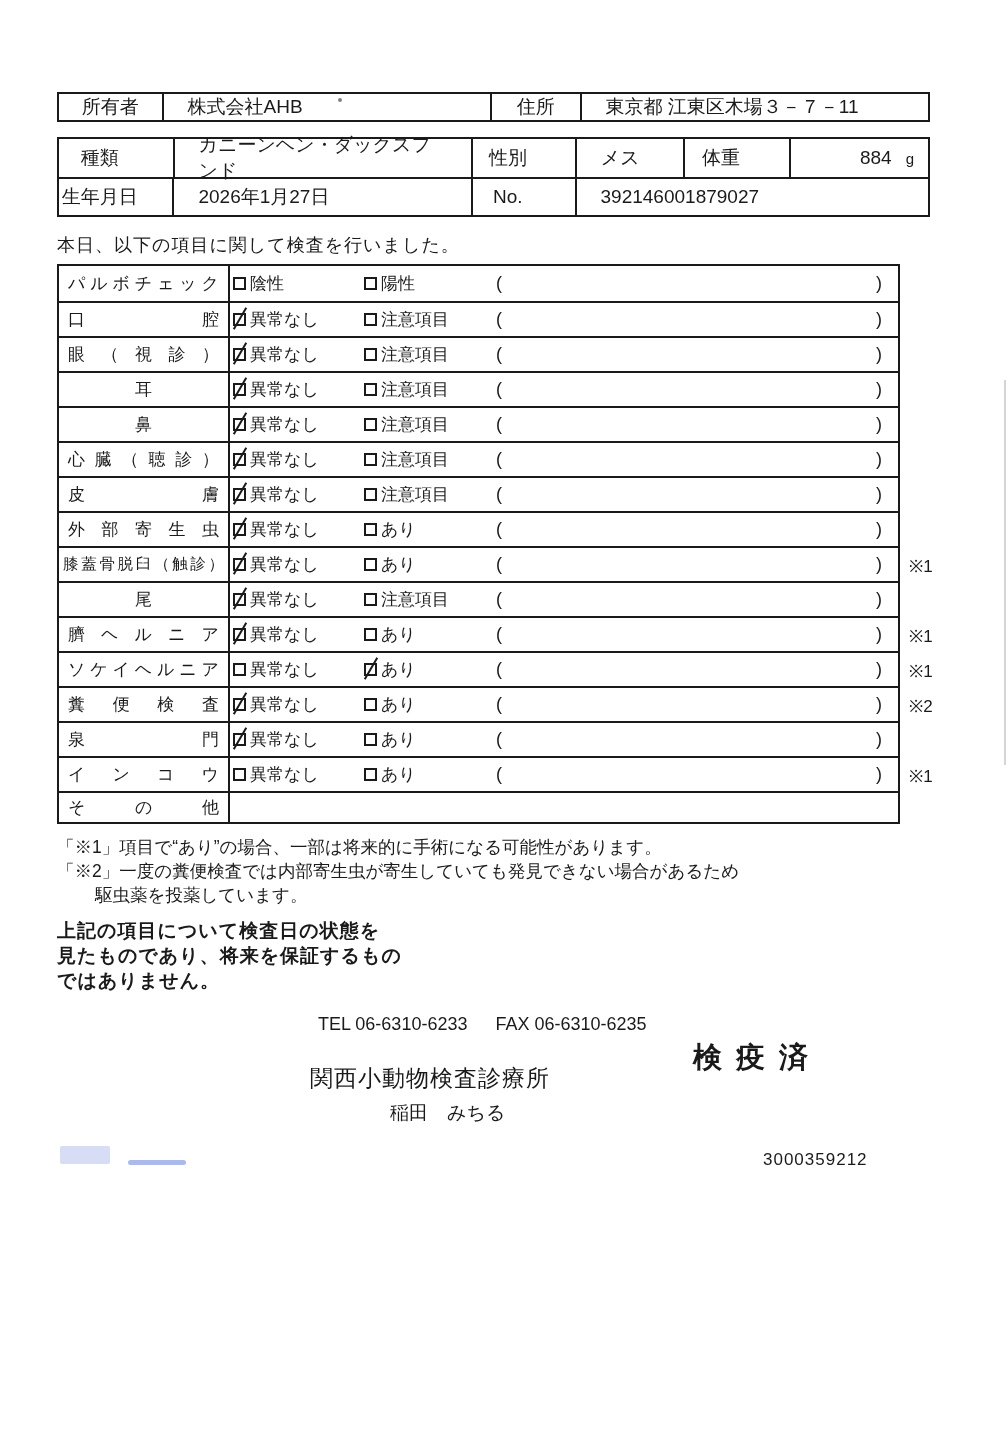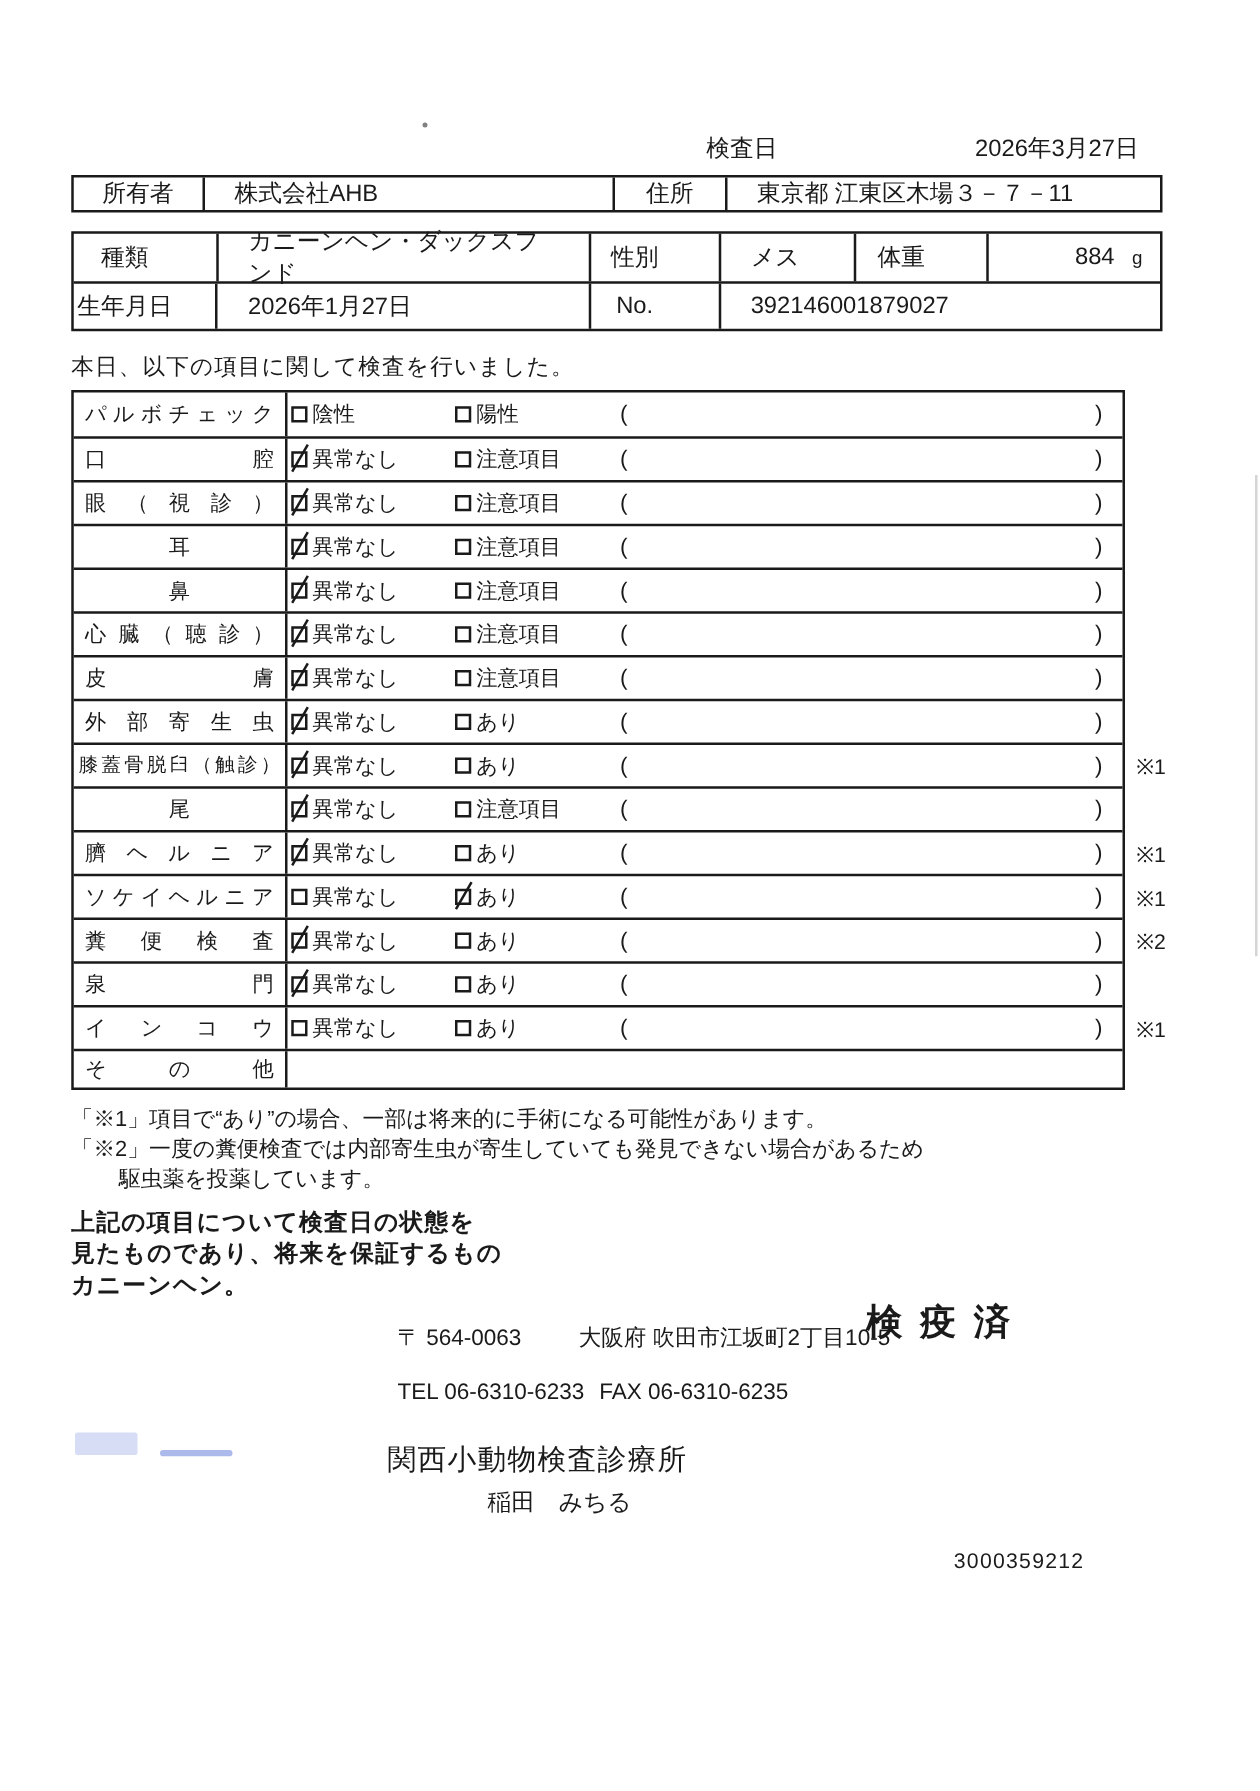--- a/index.html
+++ b/index.html
@@ -81,41 +81,37 @@
   .disclaimer { margin-top:11px; font-size:19px; font-weight:600; line-height:25px; letter-spacing:1px; position:relative; width:420px; }
 
   .stamp {
     position:absolute; left:693px; top:1038px;
     font-size:29px; font-weight:600; letter-spacing:14px; white-space:nowrap;
   }
 
   .footer-line1 { margin-top:17px; margin-left:261px; font-size:18px; display:flex; }
   .footer-line1 .addr { margin-left:46px; }
   .footer-line2 { margin-top:21px; margin-left:261px; font-size:18px; display:flex; }
-  .footer-line2 .fax { margin-left:12px;text-align:right; }
+  .footer-line2 .fax { margin-left:28px;text-align:right; }
   .clinic { margin-top:28px; margin-left:253px; font-size:23px; letter-spacing:1px; }
   .vet { margin-top:6px; margin-left:333px; font-size:19px; }
   .serial { margin-top:24px; margin-left:706px; font-size:17px; letter-spacing:1px; }
 
   
   .artifact-dot { position:absolute; left:338px; top:98px; width:4px; height:4px; background:#1a1a1a; border-radius:50%; opacity:.55; }
   .artifact-edge { position:absolute; right:2px; top:380px; width:2px; height:385px; background:#b9b9b9; opacity:.6; }
   .artifact-blue-1 { position:absolute; left:60px; top:1146px; width:50px; height:18px; background:rgba(70,100,210,.22); border-radius:2px; }
   .artifact-blue-2 { position:absolute; left:128px; top:1160px; width:58px; height:5px; background:rgba(70,100,210,.45); border-radius:3px; }
 </style>
 </head>
 <body>
 
 <div class="page">
 
 
-  <div class="date-row">
-    <span class="dlabel">検査日</span>
-    <span class="dvalue">2026年3月27日</span>
-  </div>
 
   <div class="tbl owner-tbl">
     <div class="cell lab w103">所有者</div>
     <div class="cell val w330">株式会社AHB</div>
     <div class="cell lab w90">住所</div>
     <div class="cell val w350">東京都 江東区木場３－７－11</div>
   </div>
 
   <div class="pet-tbl">
     <div class="trow">
@@ -479,29 +475,25 @@
 
   <div class="notes">
     <div>「※1」項目で“あり”の場合、一部は将来的に手術になる可能性があります。</div>
     <div>「※2」一度の糞便検査では内部寄生虫が寄生していても発見できない場合があるため</div>
     <div class="indent">駆虫薬を投薬しています。</div>
   </div>
 
   <div class="disclaimer">
     <div>上記の項目について検査日の状態を</div>
     <div>見たものであり、将来を保証するもの</div>
-    <div>カニーンヘン。</div>
+    <div>ではありません。</div>
   </div>
 
   <div class="stamp">検疫済</div>
 
-  <div class="footer-line1">
-    <span>〒 564-0063</span>
-    <span class="addr">大阪府 吹田市江坂町2丁目10-5</span>
-  </div>
 
   <div class="footer-line2">
     <span>TEL 06-6310-6233</span>
     <span class="fax">FAX 06-6310-6235</span>
   </div>
 
   <div class="clinic">関西小動物検査診療所</div>
   <div class="vet">稲田　みちる</div>
   <div class="serial">3000359212</div>
 

